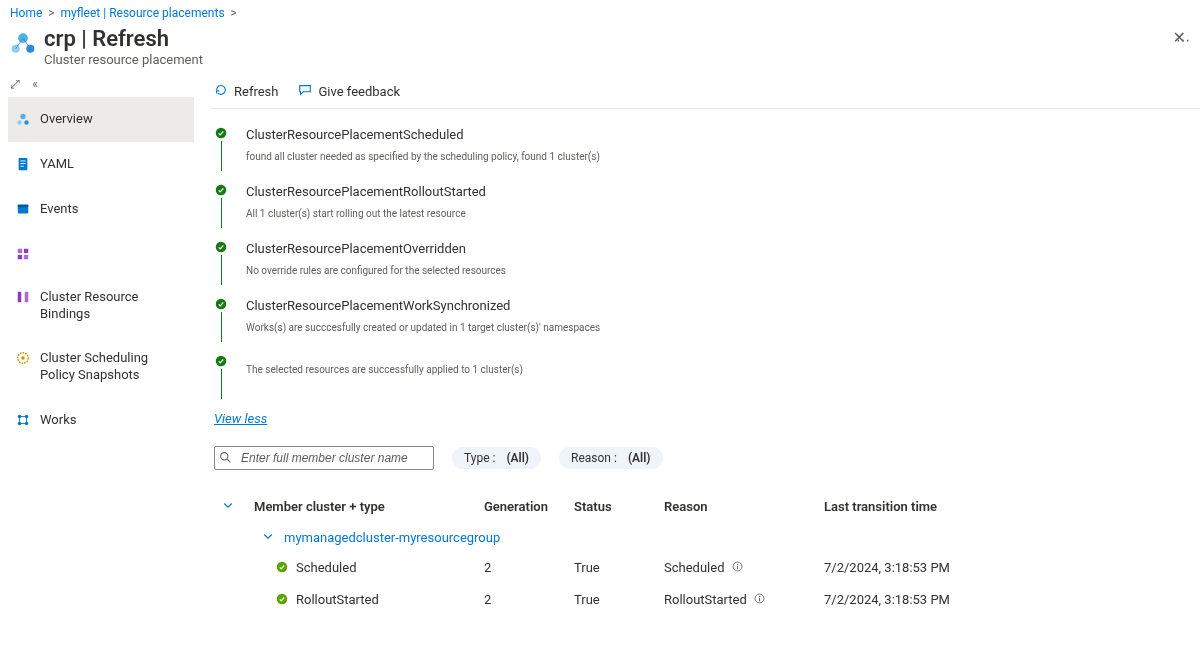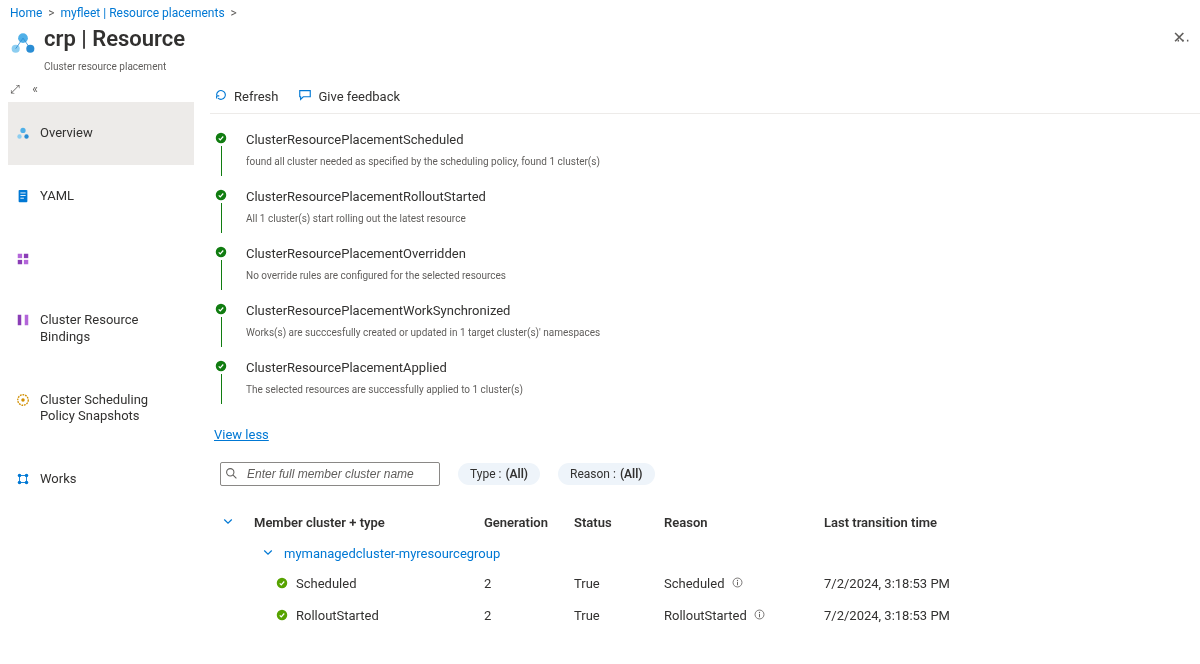--- a/index.html
+++ b/index.html
@@ -29,21 +29,21 @@
     position: relative;
   }
   .header-icon {
     width: 26px; height: 26px;
     margin-right: 8px;
     margin-top: 4px;
     flex-shrink: 0;
   }
   .header-titles { flex-grow: 1; }
   .header-title { font-size: 22px; font-weight: 600; }
-  .header-subtitle { font-size: 10px; color: #605e5c; margin-top: 10px; }
+  .header-subtitle { font-size: 13px; color: #605e5c; margin-top: 1px; }
   .header-dots { margin-left: 16px; color: #605e5c; font-size: 14px; line-height: 28px; cursor: pointer; }
   .header-close { position: absolute; right: 14px; top: 6px; font-size: 16px; color: #605e5c; cursor: pointer; }
 
   .body {
     display: flex;
     height: calc(664px - 60px);
   }
 
   .sidebar {
     width: 198px;
@@ -69,21 +69,21 @@
     font-size: 12px;
     outline: none;
   }
   .search-icon-inner { position: absolute; left: 5px; top: 4px; color: #605e5c; }
   .sidebar-tool { color: #605e5c; font-size: 12px; cursor: pointer; width: 14px; text-align: center; }
 
   .sidebar-item {
     display: flex;
     align-items: flex-start;
     gap: 10px;
-    padding: 23px 8px;
+    padding: 14px 8px;
     font-size: 13px;
     cursor: pointer;
     line-height: 1.3;
   }
   .sidebar-item.selected { background: #edebe9; }
   .sidebar-icon { width: 14px; height: 14px; margin-top: 1px; flex-shrink: 0; }
 
   .main {
     flex-grow: 1;
     padding: 0 0 0 12px;
@@ -128,51 +128,51 @@
     width: 1px;
     background: #107c10;
     height: 30px;
     margin-top: 2px;
     margin-bottom: 2px;
   }
   .tl-text { padding-bottom: 22px; }
   .tl-title { font-size: 13px; color: #323130; }
   .tl-desc { font-size: 10px; color: #605e5c; margin-top: 9px; }
 
-  .view-less { padding: 10px 4px 20px 4px; }
+  .view-less { padding: 10px 4px 20px 4px; font-style: italic; }
   .view-less a { text-decoration: underline; font-size: 13px; }
 
   .filter-row {
     display: flex;
     align-items: center;
     gap: 18px;
     padding: 0 4px 18px 4px;
   }
-  .member-search-wrap { position: relative; width: 220px; margin-left: 6px; }
+  .member-search-wrap { position: relative; width: 220px; }
   .member-search {
     width: 100%;
     height: 24px;
     border: 1px solid #8a8886;
     border-radius: 2px;
     padding: 0 6px 0 26px;
     font-size: 12px;
     font-style: italic;
     outline: none;
     color: #323130;
   }
   .member-search::placeholder { color: #605e5c; opacity: 1; font-style: italic; }
   .pill {
     background: #eef4fa;
     border-radius: 12px;
     padding: 4px 12px;
     font-size: 12px;
     color: #323130;
     cursor: pointer;
     display: inline-flex;
-    gap: 4px;
+    gap: 11px;
   }
   .pill .bold { font-weight: 600; }
 
   .table {
     padding: 0 4px;
   }
   .thead, .trow {
     display: grid;
     grid-template-columns: 40px 230px 90px 90px 160px 200px;
     align-items: center;
@@ -207,21 +207,21 @@
 <div class="header-row">
   <span class="header-icon">
     <svg viewBox="0 0 32 32">
       <circle cx="16" cy="10" r="6" fill="#50b0e8"></circle>
       <circle cx="7" cy="23" r="5" fill="#8ccdf0"></circle>
       <circle cx="25" cy="23" r="5" fill="#2a8dd4"></circle>
       <path d="M16 10 L7 23 M16 10 L25 23" stroke="#2a8dd4" stroke-width="1"></path>
     </svg>
   </span>
   <div class="header-titles">
-    <div class="header-title">crp | Resource</div>
+    <div class="header-title">crp | Refresh</div>
     <div class="header-subtitle">Cluster resource placement</div>
   </div>
   <span class="header-dots">⋯</span>
   <span class="header-close">✕</span>
 </div>
 
 <div class="body">
 
   <div class="sidebar">
     <div class="sidebar-search-row">
@@ -242,20 +242,29 @@
     <div class="sidebar-item">
       <span class="sidebar-icon">
         <svg viewBox="0 0 16 16">
             <rect x="3" y="1" width="10" height="14" rx="1" fill="#0078d4"></rect>
             <rect x="5" y="4" width="6" height="1" fill="#fff"></rect>
             <rect x="5" y="7" width="6" height="1" fill="#fff"></rect>
             <rect x="5" y="10" width="4" height="1" fill="#fff"></rect>
           </svg>
       </span>
       <span>YAML</span>
+    </div>
+    <div class="sidebar-item">
+      <span class="sidebar-icon">
+        <svg viewBox="0 0 16 16">
+            <rect x="2" y="3" width="12" height="10" rx="1" fill="#0078d4"></rect>
+            <rect x="2" y="3" width="12" height="3" fill="#005a9e"></rect>
+          </svg>
+      </span>
+      <span>Events</span>
     </div>
     <div class="sidebar-item">
       <span class="sidebar-icon">
         <svg viewBox="0 0 16 16">
             <rect x="2" y="2" width="5" height="5" fill="#b366d9"></rect>
             <rect x="9" y="2" width="5" height="5" fill="#8a3db6"></rect>
             <rect x="2" y="9" width="5" height="5" fill="#8a3db6"></rect>
             <rect x="9" y="9" width="5" height="5" fill="#b366d9"></rect>
           </svg>
       </span>
@@ -379,21 +388,20 @@
     <div class="tl-rail">
       <span class="tl-dot">
         <svg viewBox="0 0 16 16">
                 <circle cx="8" cy="8" r="7" fill="#107c10"></circle>
                 <path d="M5 8.5l2 2 4-4.5" stroke="#fff" stroke-width="1.6" fill="none"></path>
               </svg>
       </span>
       <span class="tl-bar"></span>
     </div>
     <div class="tl-text">
-      <div class="tl-title">ClusterResourcePlacementApplied</div>
       <div class="tl-desc">The selected resources are successfully applied to 1 cluster(s)</div>
     </div>
         </div>
       </div>
 
     <div class="view-less">
       <a href="#">View less</a>
     </div>
 
     <div class="filter-row">

